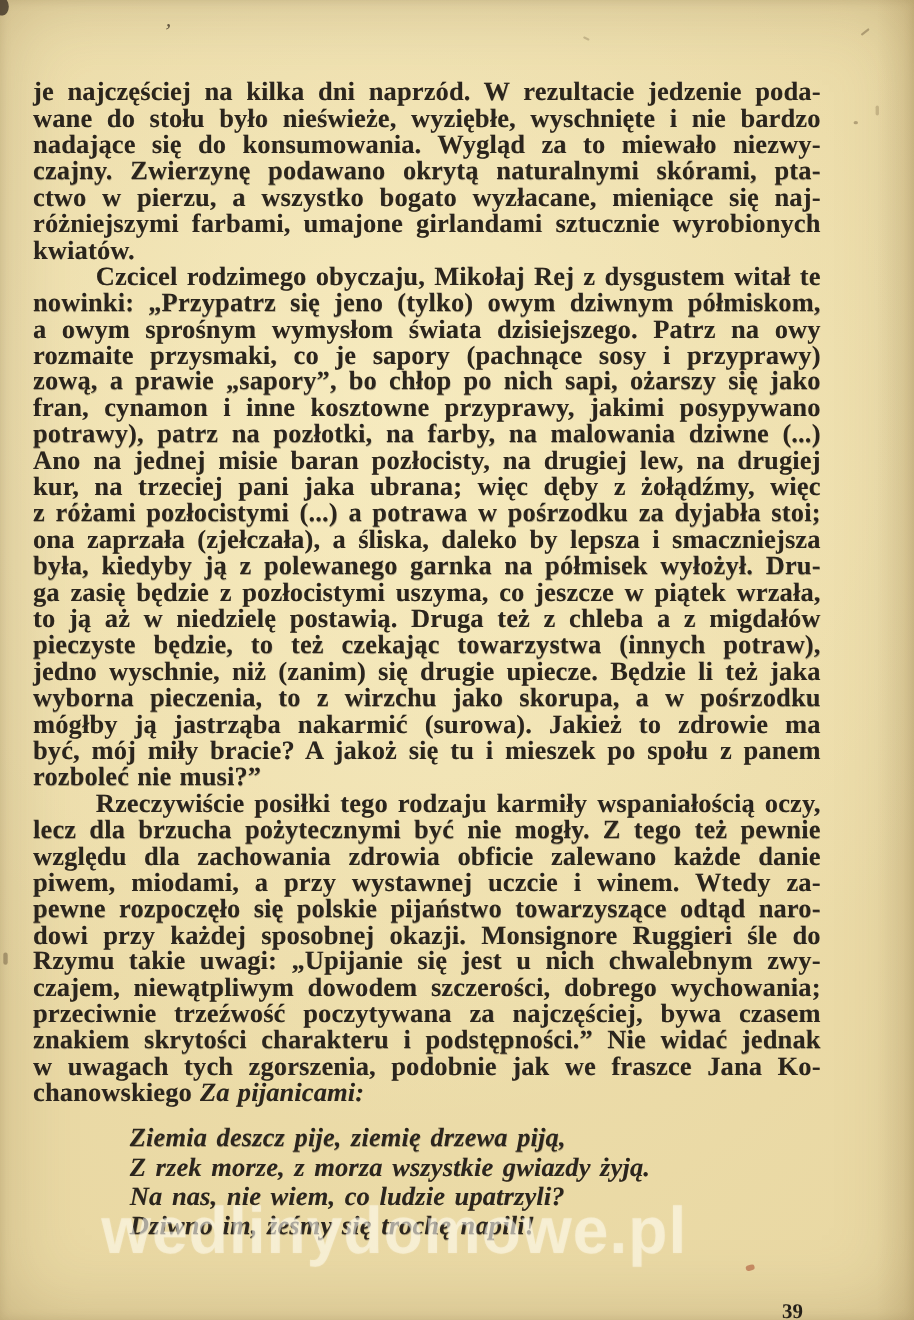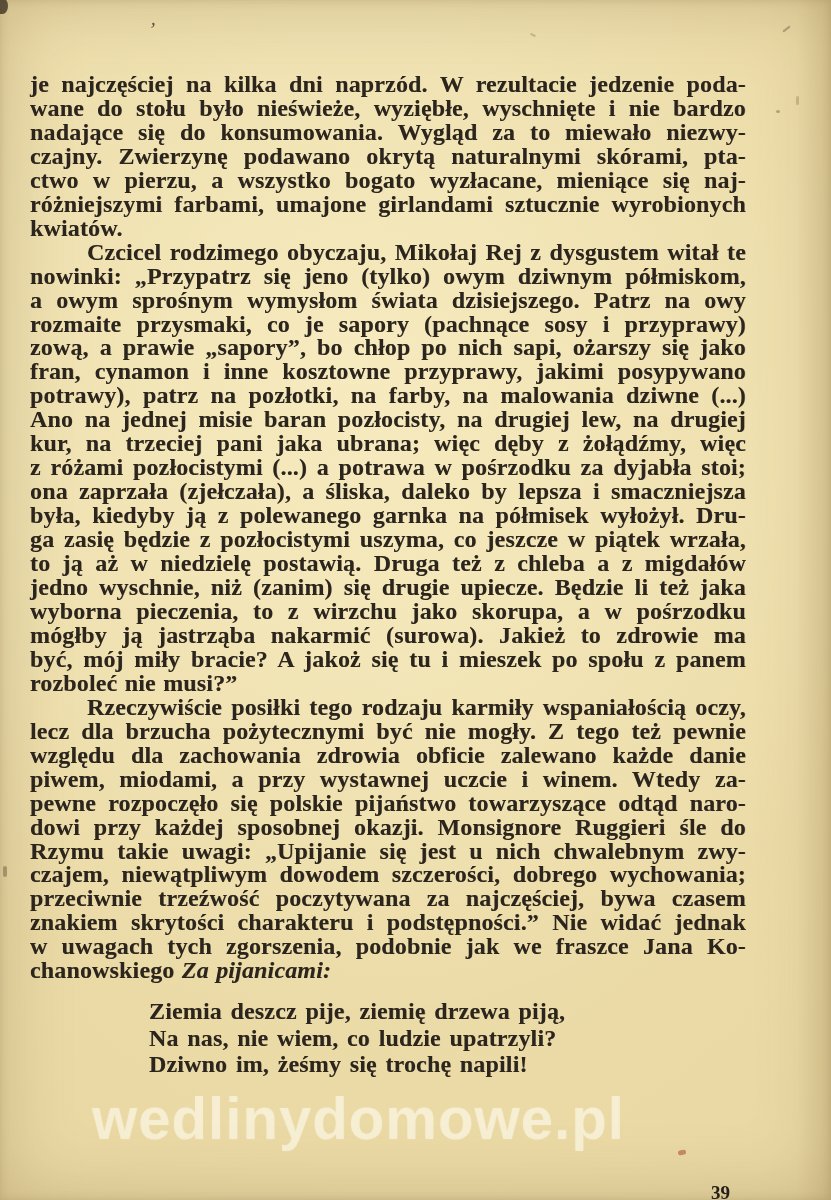--- a/index.html
+++ b/index.html
@@ -35,21 +35,22 @@
     word-spacing: 1.2px;
     text-align: justify;
     text-align-last: justify;
     text-shadow: 0.3px 0.3px 0 rgba(45,35,22,0.35);
   }
   .line.lastline { text-align: right; text-align-last: left; }
   .line.indent { text-indent: 57px; }
   .italic { font-style: italic; }
   .verse-block {
     margin-top: 15px;
-    margin-left: 119px;
+    margin-left: 88px;
+    font-style: italic;
   }
   .verse-block .line {
     text-align: left; text-align-last: left;
     line-height: 26.5px;
     word-spacing: 2.5px;
   }
   .watermark {
     position: absolute;
     left: 92px; top: 1084px;
     z-index: 2;
@@ -108,20 +109,21 @@
         <div class="line">zową, a prawie „sapory”, bo chłop po nich sapi, ożarszy się jako</div>
         <div class="line">fran, cynamon i inne kosztowne przyprawy, jakimi posypywano</div>
         <div class="line">potrawy), patrz na pozłotki, na farby, na malowania dziwne (...)</div>
         <div class="line">Ano na jednej misie baran pozłocisty, na drugiej lew, na drugiej</div>
         <div class="line">kur, na trzeciej pani jaka ubrana; więc dęby z żołądźmy, więc</div>
         <div class="line">z różami pozłocistymi (...) a potrawa w pośrzodku za dyjabła stoi;</div>
         <div class="line">ona zaprzała (zjełczała), a śliska, daleko by lepsza i smaczniejsza</div>
         <div class="line">była, kiedyby ją z polewanego garnka na półmisek wyłożył. Dru-</div>
         <div class="line">ga zasię będzie z pozłocistymi uszyma, co jeszcze w piątek wrzała,</div>
         <div class="line">to ją aż w niedzielę postawią. Druga też z chleba a z migdałów</div>
+        <div class="line">pieczyste będzie, to też czekając towarzystwa (innych potraw),</div>
         <div class="line">jedno wyschnie, niż (zanim) się drugie upiecze. Będzie li też jaka</div>
         <div class="line">wyborna pieczenia, to z wirzchu jako skorupa, a w pośrzodku</div>
         <div class="line">mógłby ją jastrząba nakarmić (surowa). Jakież to zdrowie ma</div>
         <div class="line">być, mój miły bracie? A jakoż się tu i mieszek po społu z panem</div>
         <div class="line lastline">rozboleć nie musi?”</div>
       </div>
       <div class="para">
         <div class="line indent">Rzeczywiście posiłki tego rodzaju karmiły wspaniałością oczy,</div>
         <div class="line">lecz dla brzucha pożytecznymi być nie mogły. Z tego też pewnie</div>
         <div class="line">względu dla zachowania zdrowia obficie zalewano każde danie</div>
@@ -130,20 +132,21 @@
         <div class="line">dowi przy każdej sposobnej okazji. Monsignore Ruggieri śle do</div>
         <div class="line">Rzymu takie uwagi: „Upijanie się jest u nich chwalebnym zwy-</div>
         <div class="line">czajem, niewątpliwym dowodem szczerości, dobrego wychowania;</div>
         <div class="line">przeciwnie trzeźwość poczytywana za najczęściej, bywa czasem</div>
         <div class="line">znakiem skrytości charakteru i podstępności.” Nie widać jednak</div>
         <div class="line">w uwagach tych zgorszenia, podobnie jak we fraszce Jana Ko-</div>
         <div class="line lastline"><span>chanowskiego </span><span class="italic">Za pijanicami:</span></div>
       </div>
       <div class="verse-block">
         <div class="line lastline">Ziemia deszcz pije, ziemię drzewa piją,</div>
+        <div class="line lastline">Z rzek morze, z morza wszystkie gwiazdy żyją.</div>
         <div class="line lastline">Na nas, nie wiem, co ludzie upatrzyli?</div>
         <div class="line lastline">Dziwno im, żeśmy się trochę napili!</div>
       </div>
     </div>
 
   <div class="watermark">wedlinydomowe.pl</div>
   <div class="page-number">39</div>
 
   <div class="speck speck-corner"></div>
   <div class="speck speck-comma">’</div>

